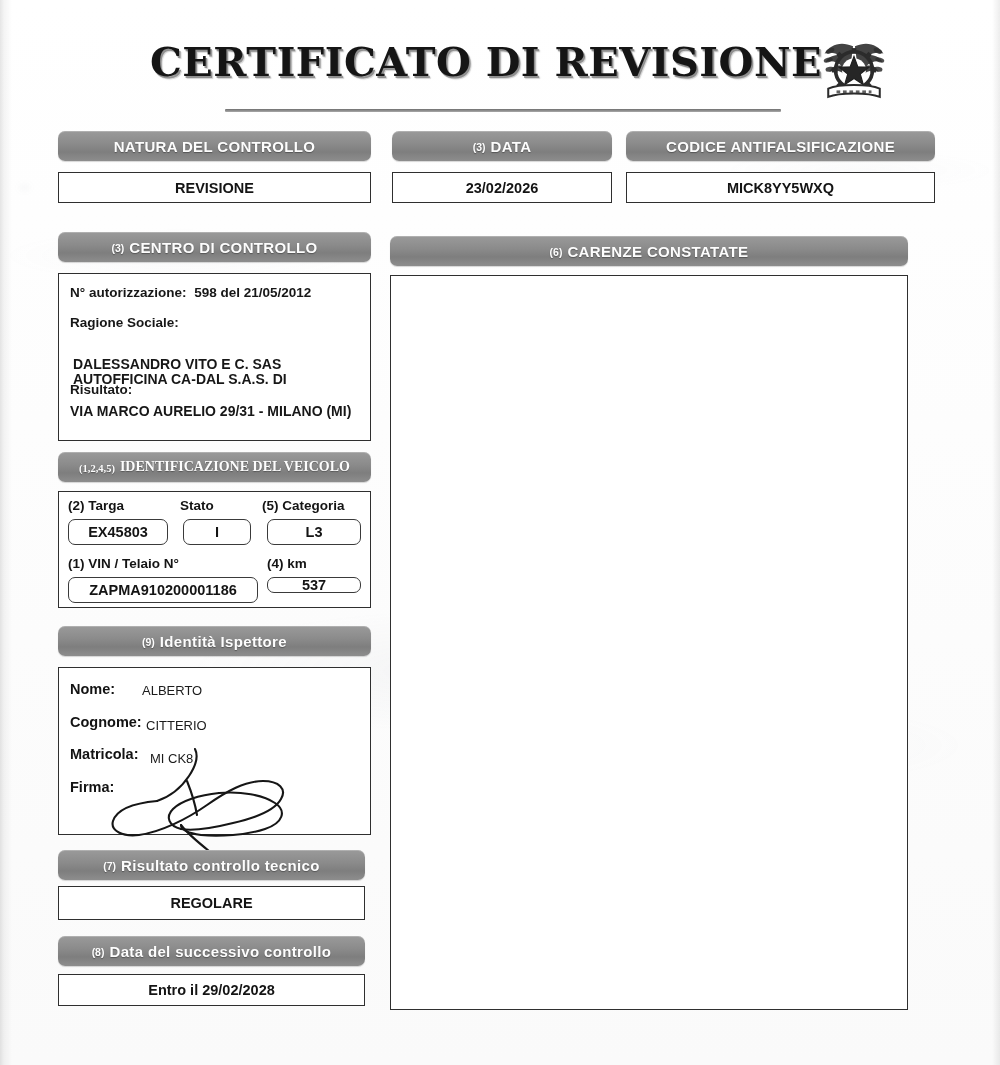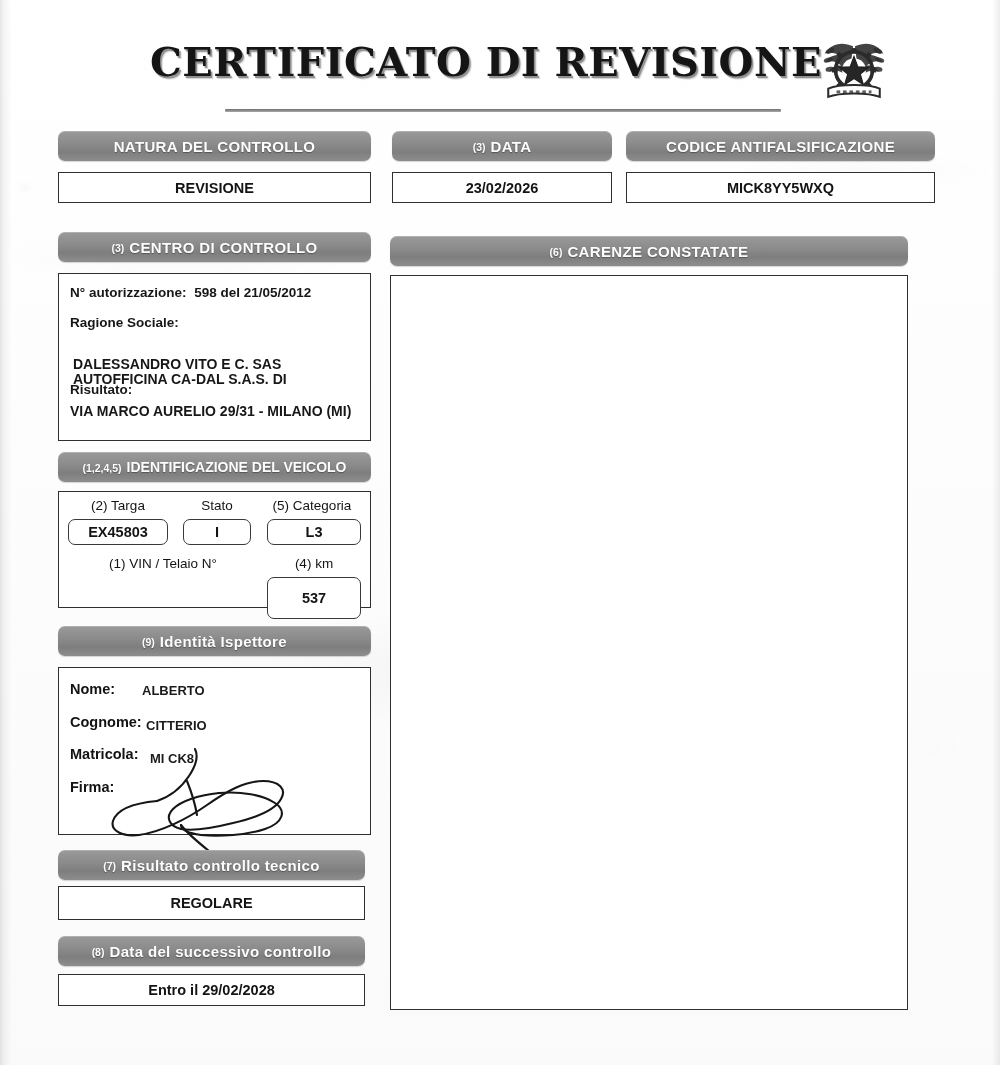--- a/index.html
+++ b/index.html
@@ -94,21 +94,21 @@
     text-shadow: 0 1px 1px rgba(0,0,0,.33);
   }
   .hdr .num {
     font-size: 10.5px;
     font-weight: 700;
     margin-right: 5px;
     position: relative;
     top: 1px;
     letter-spacing: 0;
   }
-  .hdr.cond { font-stretch: condensed; letter-spacing: 0; }
+  .hdr.cond { font-stretch: condensed; letter-spacing: 0; font-family: Liberation Serif, serif; }
 
   
   .box {
     position: absolute;
     box-sizing: border-box;
     background: #fff;
     border: 1.6px solid #2f2f2f;
     display: flex;
     align-items: center;
     justify-content: center;
@@ -143,38 +143,38 @@
     color: #171717;
     white-space: nowrap;
   }
   .cc-key { font-weight: 700; }
   .cc-val { font-weight: 600; }
 
   
   .vlabel {
     position: absolute;
     font-size: 13.5px;
+    font-weight: 700;
+    color: #141414;
+    white-space: nowrap;
+    text-align: left;
+  }
+
+  
+  .ilabel {
+    position: absolute;
+    font-size: 14.5px;
+    font-weight: 700;
+    color: #131313;
+    white-space: nowrap;
+  }
+  .ivalue {
+    position: absolute;
+    font-size: 13px;
     font-weight: 400;
-    color: #141414;
-    white-space: nowrap;
-    text-align: center;
-  }
-
-  
-  .ilabel {
-    position: absolute;
-    font-size: 14.5px;
-    font-weight: 700;
-    color: #131313;
-    white-space: nowrap;
-  }
-  .ivalue {
-    position: absolute;
-    font-size: 13px;
-    font-weight: 700;
     color: #1b1b1b;
     white-space: nowrap;
   }
   #signature {
     position: absolute;
     left: 95px; top: 745px;
     width: 230px; height: 110px;
     pointer-events: none;
   }
   #signature svg { width: 100%; height: 100%; overflow: visible; }
@@ -317,21 +317,24 @@
   <div class="rbox" style="left:183px; top:519px; width:68px; height:26px;">
     <span>I</span>
   </div>
   <div class="rbox" style="left:267px; top:519px; width:94px; height:26px;">
     <span>L3</span>
   </div>
 
   <div class="vlabel" style="left:68px; top:556px; width:190px;">(1)   VIN / Telaio N°</div>
   <div class="vlabel" style="left:267px; top:556px; width:94px;">(4) km</div>
 
-  <div class="rbox" style="left:267px; top:577px; width:94px; height:42px;">
+  <div class="rbox" style="left:68px; top:577px; width:190px; height:26px;">
+    <span>ZAPMA910200001186</span>
+  </div>
+  <div class="rbox" style="left:267px; top:577px; width:94px; height:16px;">
     <span>537</span>
   </div>
 
   <div class="hdr" style="left:58px; top:626px; width:313px;">
     <span class="num">(9)</span>
     <span>Identità Ispettore</span>
   </div>
   <div class="panel" style="left:58px; top:667px; width:313px; height:168px;"></div>
 
   <div class="ilabel" style="left:70px; top:681px;">Nome:</div>

